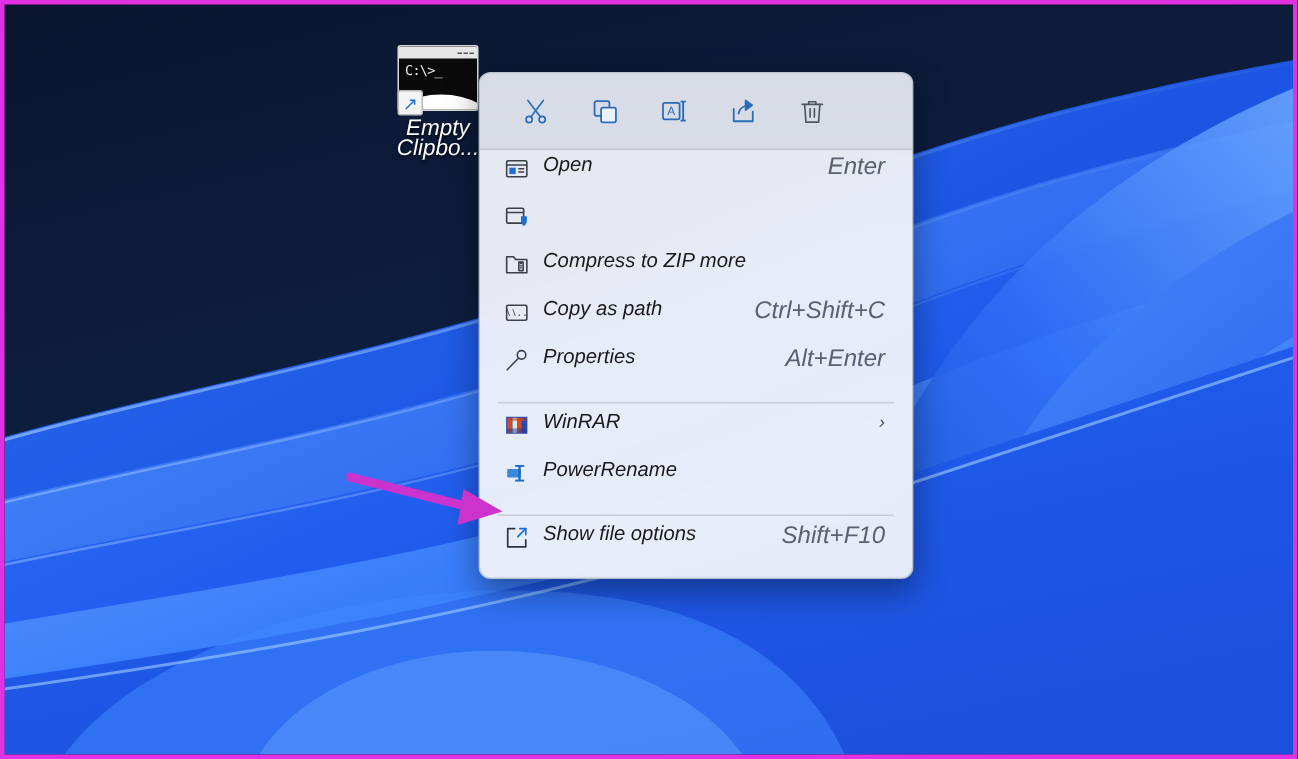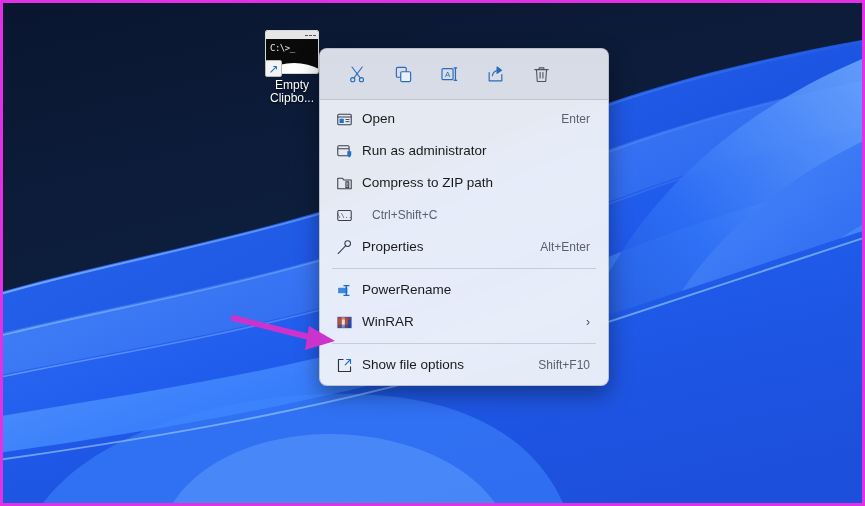--- a/index.html
+++ b/index.html
@@ -59,23 +59,24 @@
   .shortcut-badge {
     position: absolute; left: 0px; bottom: -3px;
     width: 17px; height: 17px;
     background: #f4f4f4; border: 1px solid #b9b9b9; border-radius: 2px;
     display: flex; align-items: center; justify-content: center;
     color: #1b72d0; font-size: 12px; line-height: 1;
     z-index: 3;
   }
   #desk-icon-label {
     margin-top: 5px;
-    color: #ffffff; font-size: 12px; line-height: 13px;
+    color: #ffffff; font-size: 15px; line-height: 13px;
     text-shadow: 0 1px 2px rgba(0,0,0,.85);
     word-break: break-word;
+    font-style: italic;
   }
 
   
   #context-menu {
     position: absolute; left: 316px; top: 45px;
     width: 290px;
     background: rgba(238,241,249,0.96);
     border: 1px solid rgba(150,158,175,0.55);
     border-radius: 8px;
     box-shadow: 0 8px 22px rgba(0,0,0,.38);
@@ -96,39 +97,40 @@
     width: 46px; height: 34px;
     display: flex; align-items: center; justify-content: center;
     border-radius: 4px;
     cursor: default;
   }
   .tb-btn svg { display: block; }
 
   .cm-list { padding: 3px 0 4px 0; }
   .cm-item {
     height: 32px;
-    display: flex; align-items: center;
+    display: flex; align-items: flex-start;
     padding: 0 14px 0 12px;
     margin: 0 4px;
     border-radius: 4px;
     cursor: default;
     position: relative;
+    font-style: italic;
   }
   .cm-ico {
     width: 26px; min-width: 26px; height: 18px;
     display: flex; align-items: center; justify-content: flex-start;
   }
   .cm-label {
     flex: 1;
     font-size: 13.5px; line-height: 1;
     color: #1a1a1a;
     white-space: nowrap;
   }
   .cm-accel {
-    font-size: 12px; color: #5b6070;
+    font-size: 16px; color: #5b6070;
     white-space: nowrap; margin-left: 10px;
   }
   .cm-chev { font-size: 12px; color: #45495a; margin-left: 10px; }
   .cm-sep {
     height: 1px; background: rgba(150,157,172,.40);
     margin: 5px 12px;
   }
 
   
   #annot-arrow {
@@ -293,93 +295,93 @@
       </div>
 
       <div class="cm-item">
         <span class="cm-ico">
           <svg width="17" height="17" viewBox="0 0 24 24" fill="none" stroke="#3a3f4a" stroke-width="1.5">
             <rect x="2.5" y="4" width="16" height="14" rx="1.6"></rect>
             <line x1="2.5" y1="8" x2="18.5" y2="8"></line>
             <path d="M16 11.5 L21.5 11.5 L21.5 16 C21.5 19 18.75 20.7 18.75 20.7 C18.75 20.7 16 19 16 16 Z" fill="#1f6fd0" stroke="none"></path>
           </svg>
         </span>
-        <span class="cm-label">Run as administrator</span>
         <span class="cm-accel"></span>
       </div>
 
 
 
 
       <div class="cm-item">
         <span class="cm-ico">
           <svg width="17" height="17" viewBox="0 0 24 24" fill="none" stroke="#3a3f4a" stroke-width="1.5" stroke-linejoin="round">
             <path d="M2.5 19.5 L2.5 4.5 L9 4.5 L11 7 L21.5 7 L21.5 19.5 Z"></path>
             <rect x="14" y="9.5" width="4" height="8" fill="#eef1f9"></rect>
             <line x1="15" y1="11" x2="17" y2="11" stroke-width="1.2"></line>
             <line x1="15" y1="13" x2="17" y2="13" stroke-width="1.2"></line>
             <line x1="15" y1="15" x2="17" y2="15" stroke-width="1.2"></line>
           </svg>
         </span>
-        <span class="cm-label">Compress to ZIP path</span>
+        <span class="cm-label">Compress to ZIP more</span>
         <span class="cm-accel"></span>
       </div>
 
       <div class="cm-item">
         <span class="cm-ico">
           <svg width="17" height="17" viewBox="0 0 24 24" fill="none" stroke="#3a3f4a" stroke-width="1.5">
             <rect x="2.5" y="5" width="19" height="14" rx="1.6"></rect>
             <text x="12" y="15.5" font-size="9" fill="#3a3f4a" stroke="none" font-family="Liberation Mono, monospace" text-anchor="middle">\\..</text>
           </svg>
         </span>
+        <span class="cm-label">Copy as path</span>
         <span class="cm-accel">Ctrl+Shift+C</span>
       </div>
 
       <div class="cm-item">
         <span class="cm-ico">
           <svg width="17" height="17" viewBox="0 0 24 24" fill="none" stroke="#3a3f4a" stroke-width="1.5" stroke-linecap="round" stroke-linejoin="round">
             <circle cx="16.5" cy="6.5" r="4"></circle>
             <path d="M13.8 9.4 L3 20.5"></path>
           </svg>
         </span>
         <span class="cm-label">Properties</span>
         <span class="cm-accel">Alt+Enter</span>
       </div>
 
       <div class="cm-sep"></div>
-
-      <div class="cm-item">
-        <span class="cm-ico">
-          <svg width="17" height="17" viewBox="0 0 24 24">
-            <rect x="3" y="8" width="13" height="8" rx="1" fill="#3b8ae0"></rect>
-            <rect x="13.5" y="5" width="2.2" height="14" fill="#1e6bc0"></rect>
-            <rect x="10.5" y="4.2" width="8.5" height="1.8" fill="#1e6bc0"></rect>
-            <rect x="10.5" y="18" width="8.5" height="1.8" fill="#1e6bc0"></rect>
-          </svg>
-        </span>
-        <span class="cm-label">PowerRename</span>
-        <span class="cm-accel"></span>
-      </div>
 
       <div class="cm-item">
         <span class="cm-ico">
           <svg width="17" height="17" viewBox="0 0 24 24">
             <rect x="2" y="4" width="20" height="16" fill="#2b4aa8"></rect>
             <rect x="3" y="5" width="4.5" height="14" fill="#d04a2a"></rect>
             <rect x="8" y="5" width="4.5" height="14" fill="#e8e4da"></rect>
             <rect x="13" y="5" width="3.5" height="14" fill="#d04a2a"></rect>
             <rect x="17" y="5" width="4" height="14" fill="#2b4aa8"></rect>
             <rect x="3" y="5" width="18" height="3" fill="#c24428" opacity=".55"></rect>
             <rect x="3" y="15" width="18" height="4" fill="#1e3a90" opacity=".5"></rect>
           </svg>
         </span>
         <span class="cm-label">WinRAR</span>
         <span class="cm-chev">›</span>
       </div>
 
+      <div class="cm-item">
+        <span class="cm-ico">
+          <svg width="17" height="17" viewBox="0 0 24 24">
+            <rect x="3" y="8" width="13" height="8" rx="1" fill="#3b8ae0"></rect>
+            <rect x="13.5" y="5" width="2.2" height="14" fill="#1e6bc0"></rect>
+            <rect x="10.5" y="4.2" width="8.5" height="1.8" fill="#1e6bc0"></rect>
+            <rect x="10.5" y="18" width="8.5" height="1.8" fill="#1e6bc0"></rect>
+          </svg>
+        </span>
+        <span class="cm-label">PowerRename</span>
+        <span class="cm-accel"></span>
+      </div>
+
       <div class="cm-sep"></div>
 
       <div class="cm-item">
         <span class="cm-ico">
           <svg width="17" height="17" viewBox="0 0 24 24" fill="none" stroke="#2b3240" stroke-width="1.6" stroke-linecap="round" stroke-linejoin="round">
             <path d="M10 3.5 L3.5 3.5 L3.5 20.5 L20.5 20.5 L20.5 14"></path>
             <path d="M13 11 L20.5 3.5" stroke="#1f6fd0"></path>
             <path d="M15 3.5 L20.5 3.5 L20.5 9" stroke="#1f6fd0"></path>
           </svg>
         </span>

